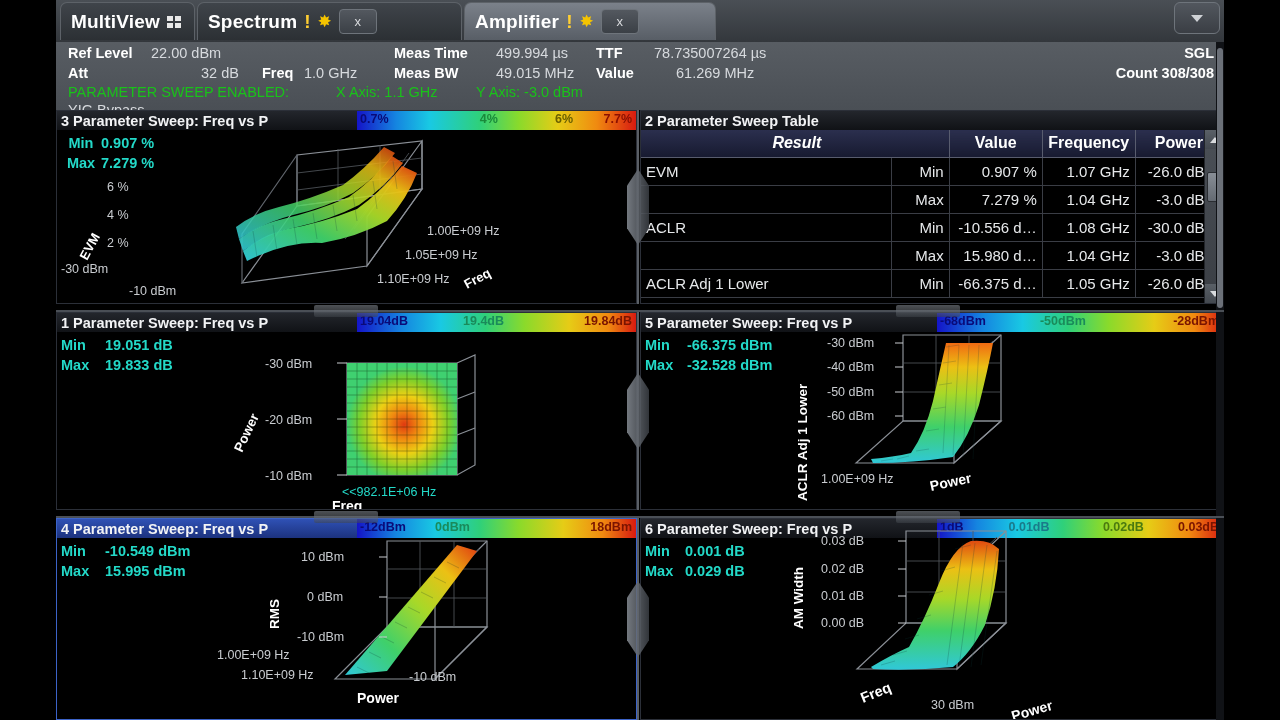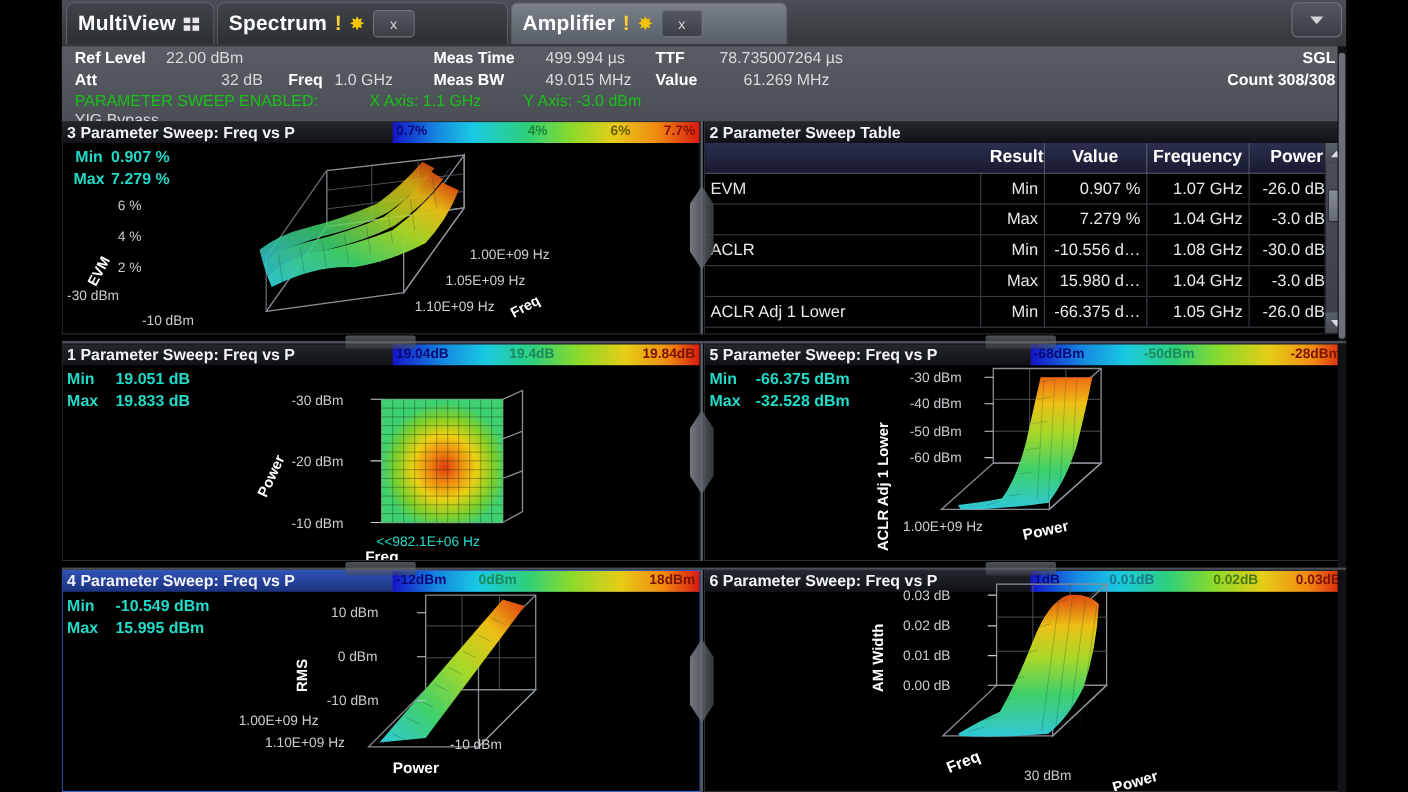--- a/index.html
+++ b/index.html
@@ -78,21 +78,21 @@
   .minmax .lbl { display:inline-block; }
 
   .plotwrap { position:absolute; inset:0; }
 
   
   .tblwrap { position:absolute; left:0; top:19px; right:0; bottom:0; background:#000; }
   table.psweep { width:100%; border-collapse:collapse; table-layout:fixed; }
   table.psweep th { background:linear-gradient(#2b2f4e,#171a30); color:#fff;
       font-size:16px; font-weight:bold; text-align:center; height:27px;
       border-right:1px solid #585c6e; border-bottom:1px solid #585c6e; }
-  table.psweep th.res { text-align:right; padding-left:4px; }
+  table.psweep th.res { text-align:center; padding-left:4px;font-style:italic; }
   table.psweep td { color:#e6e8ea; font-size:15px; height:28px;
       border-right:1px solid #3a3d45; border-bottom:1px solid #3a3d45; padding:0 5px; }
   td.c-res { text-align:left; }
   td.c-mm  { text-align:right; color:#d8dadd; }
   td.c-val, td.c-freq, td.c-pow { text-align:right; }
   tr.grp-start td { border-top:1px solid #5a5e66; }
 
   .vscroll { position:absolute; right:0; top:19px; bottom:0; width:19px;
              background:linear-gradient(#4b5057,#3a3e44); border-left:1px solid #22252a; }
   .vscroll .arr { position:absolute; left:0; width:19px; height:19px;
@@ -511,20 +511,24 @@
           <div class="colorbar" style="left:296px;">
             <div class="cb-grad" style="background:linear-gradient(90deg,#1414c8 0%,#1585e0 14%,#19c9e3 28%,#2fd07a 44%,#8ada2b 58%,#e6cc16 74%,#f08a10 88%,#d81a10 100%);"></div>
             <div class="cb-labels">
               <span style="left:3px;  color:#0a0a78;">1dB</span>
               <span style="left:25%;  color:#1a7a8a;">0.01dB</span>
               <span style="left:58%;  color:#4a7a10;">0.02dB</span>
               <span style="right:4px; color:#7a1400;">0.03dB</span>
             </div>
           </div>
         </div>
+        <div class="minmax">
+          <div><span class="lbl" style="width:40px;">Min</span><span>0.001 dB</span></div>
+          <div><span class="lbl" style="width:40px;">Max</span><span>0.029 dB</span></div>
+        </div>
         <div class="plotwrap">
           <svg viewBox="0 0 584 202" width="584" height="202">
             <defs>
               <linearGradient id="g6" x1="0" y1="1" x2="0" y2="0">
                 <stop offset="0" stop-color="#30c8d8"></stop>
                   <stop offset=".3" stop-color="#3fd06a"></stop>
                 <stop offset=".55" stop-color="#a8d828"></stop>
                   <stop offset=".78" stop-color="#ecc014"></stop>
                 <stop offset="1" stop-color="#e04a10"></stop>
               </linearGradient>

